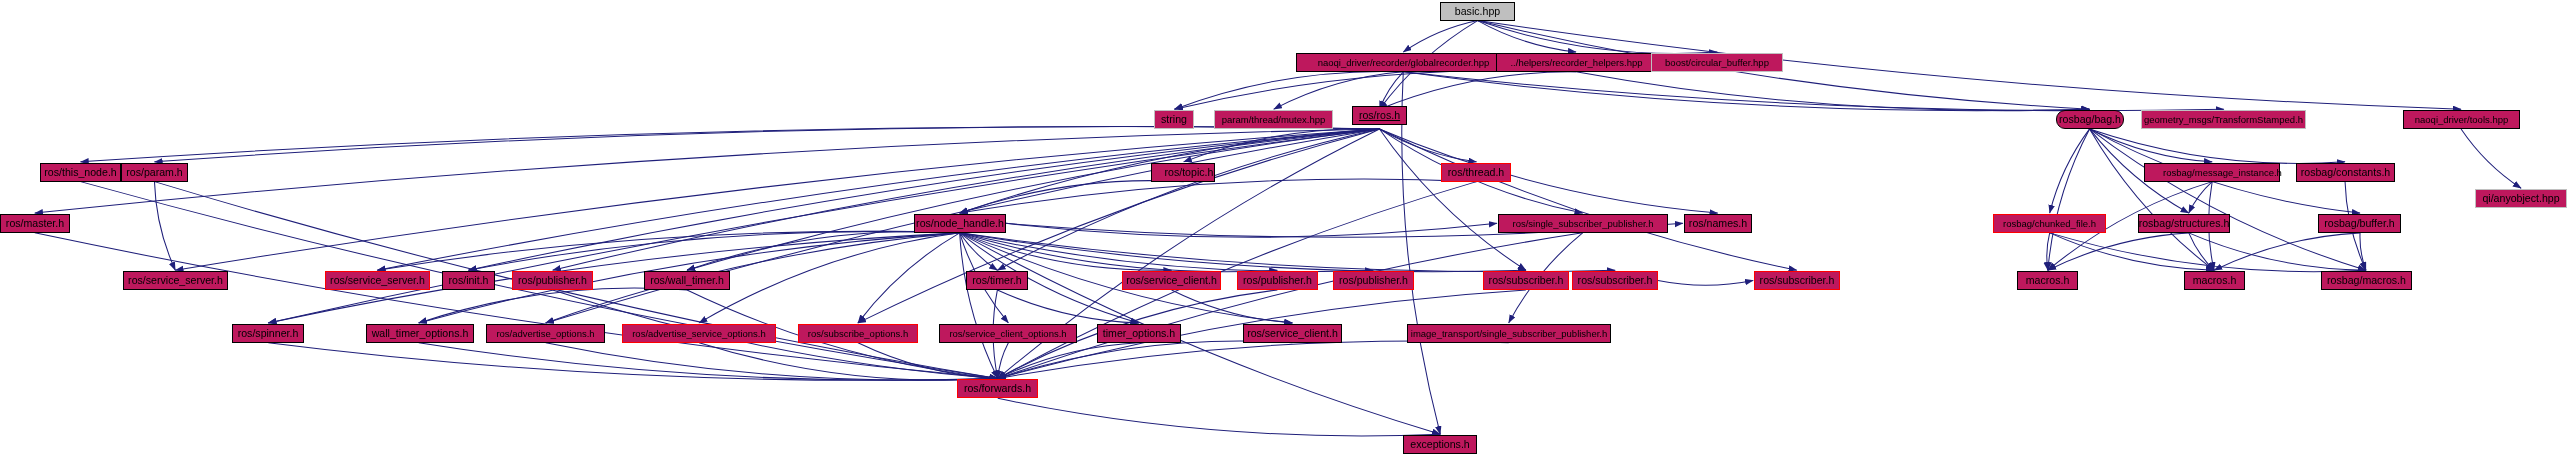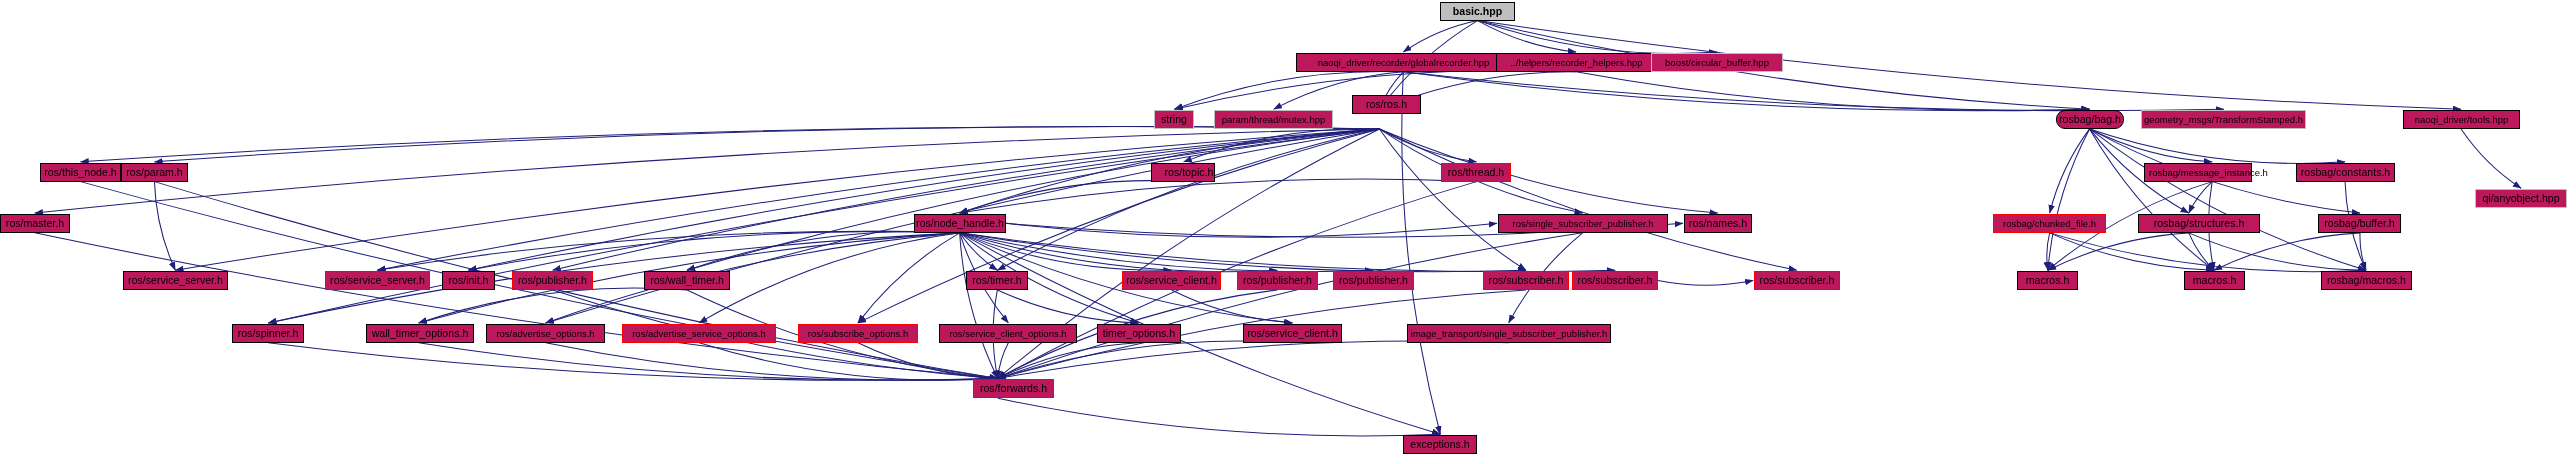--- a/index.html
+++ b/index.html
@@ -127,43 +127,43 @@
         <path d="M2990,318 Q3002.15,346.95 3024.5,369" marker-end="url(#arw)"></path>
         <path d="M2990,318 Q3105.9,367.7 3232,369" marker-end="url(#arw)"></path>
         <path d="M2990,318 Q2888.65,324.25 2797.5,369" marker-end="url(#arw)"></path>
         <path d="M3224,318 Q3222.9,344.3 3232,369" marker-end="url(#arw)"></path>
         <path d="M3224,318 Q3119.15,323.55 3024.5,369" marker-end="url(#arw)"></path>
         <path d="M3203.5,248 Q3205.65,311.35 3232,369" marker-end="url(#arw)"></path>
         <path d="M3362,176 Q3394.9,224.7 3444,257" marker-end="url(#arw)"></path>
       </g>
   </svg>
   <div id="nodes-layer">
-      <div class="node root" style="left: 1440px; top: 1.5px; width: 75px; font-weight: bold;">basic.hpp</div>
+      <div class="node root" style="left: 1440px; top: 1.5px; width: 75px;">basic.hpp</div>
       <div class="node small" style="left: 1296px; top: 53px; width: 215px;">naoqi_driver/recorder/globalrecorder.hpp</div>
       <div class="node small" style="left: 1496px; top: 53px; width: 161px;">../helpers/recorder_helpers.hpp</div>
       <div class="node gray small" style="left: 1651px; top: 53px; width: 132px;">boost/circular_buffer.hpp</div>
       <div class="node gray" style="left: 1154px; top: 110px; width: 40px;">string</div>
       <div class="node gray small" style="left: 1214px; top: 110px; width: 119px;">param/thread/mutex.hpp</div>
-      <div class="node " style="left: 1352px; top: 95px; width: 69px;">ros/ros.h</div>
+      <div class="node " style="left: 1352px; top: 106px; width: 55px; text-decoration: underline;">ros/ros.h</div>
       <div class="node " style="left: 2056px; top: 110px; width: 68px; border-radius: 9px;">rosbag/bag.h</div>
       <div class="node gray small" style="left: 2141px; top: 110px; width: 165px;">geometry_msgs/TransformStamped.h</div>
       <div class="node small" style="left: 2403px; top: 110px; width: 117px;">naoqi_driver/tools.hpp</div>
       <div class="node " style="left: 40px; top: 163px; width: 81px;">ros/this_node.h</div>
       <div class="node " style="left: 121px; top: 163px; width: 67px;">ros/param.h</div>
       <div class="node " style="left: 1151px; top: 163px; width: 64px; padding-left: 17px;">ros/topic.h</div>
       <div class="node red" style="left: 1441px; top: 163px; width: 70px;">ros/thread.h</div>
-      <div class="node small" style="left: 2144px; top: 163px; width: 108px; padding-left: 26px;">rosbag/message_instance.h</div>
+      <div class="node small" style="left: 2144px; top: 163px; width: 136px; padding-left: 26px;">rosbag/message_instance.h</div>
       <div class="node " style="left: 2296px; top: 163px; width: 99px;">rosbag/constants.h</div>
       <div class="node gray" style="left: 2475px; top: 189px; width: 92px;">qi/anyobject.hpp</div>
       <div class="node " style="left: 0px; top: 214px; width: 70px;">ros/master.h</div>
       <div class="node " style="left: 914px; top: 214px; width: 92px;">ros/node_handle.h</div>
       <div class="node small" style="left: 1498px; top: 214px; width: 170px;">ros/single_subscriber_publisher.h</div>
       <div class="node " style="left: 1684px; top: 214px; width: 68px;">ros/names.h</div>
       <div class="node red small" style="left: 1993px; top: 214px; width: 113px;">rosbag/chunked_file.h</div>
-      <div class="node " style="left: 2138px; top: 214px; width: 122px;">rosbag/structures.h</div>
+      <div class="node " style="left: 2138px; top: 214px; width: 92px;">rosbag/structures.h</div>
       <div class="node " style="left: 2318px; top: 214px; width: 83px;">rosbag/buffer.h</div>
       <div class="node " style="left: 123px; top: 271px; width: 105px;">ros/service_server.h</div>
       <div class="node red" style="left: 325px; top: 271px; width: 105px;">ros/service_server.h</div>
       <div class="node " style="left: 442px; top: 271px; width: 53px;">ros/init.h</div>
       <div class="node red" style="left: 512px; top: 271px; width: 81px;">ros/publisher.h</div>
       <div class="node " style="left: 644px; top: 271px; width: 86px;">ros/wall_timer.h</div>
       <div class="node " style="left: 966px; top: 271px; width: 62px;">ros/timer.h</div>
       <div class="node red" style="left: 1122px; top: 271px; width: 99px;">ros/service_client.h</div>
       <div class="node red" style="left: 1237px; top: 271px; width: 81px;">ros/publisher.h</div>
       <div class="node red" style="left: 1333px; top: 271px; width: 81px;">ros/publisher.h</div>
@@ -175,17 +175,17 @@
       <div class="node " style="left: 2321px; top: 271px; width: 91px;">rosbag/macros.h</div>
       <div class="node " style="left: 232px; top: 324px; width: 72px;">ros/spinner.h</div>
       <div class="node " style="left: 366px; top: 324px; width: 108px;">wall_timer_options.h</div>
       <div class="node small" style="left: 486px; top: 324px; width: 119px;">ros/advertise_options.h</div>
       <div class="node red small" style="left: 622px; top: 324px; width: 154px;">ros/advertise_service_options.h</div>
       <div class="node red small" style="left: 798px; top: 324px; width: 120px;">ros/subscribe_options.h</div>
       <div class="node small" style="left: 939px; top: 324px; width: 138px;">ros/service_client_options.h</div>
       <div class="node " style="left: 1097px; top: 324px; width: 84px;">timer_options.h</div>
       <div class="node " style="left: 1243px; top: 324px; width: 99px;">ros/service_client.h</div>
       <div class="node small" style="left: 1407px; top: 324px; width: 204px;">image_transport/single_subscriber_publisher.h</div>
-      <div class="node red" style="left: 957px; top: 379px; width: 81px; margin-left: 16px;">ros/forwards.h</div>
+      <div class="node red" style="left: 957px; top: 379px; width: 81px;">ros/forwards.h</div>
       <div class="node " style="left: 1403px; top: 435px; width: 74px;">exceptions.h</div>
     </div>
 </div>
 
 
 </body></html>

